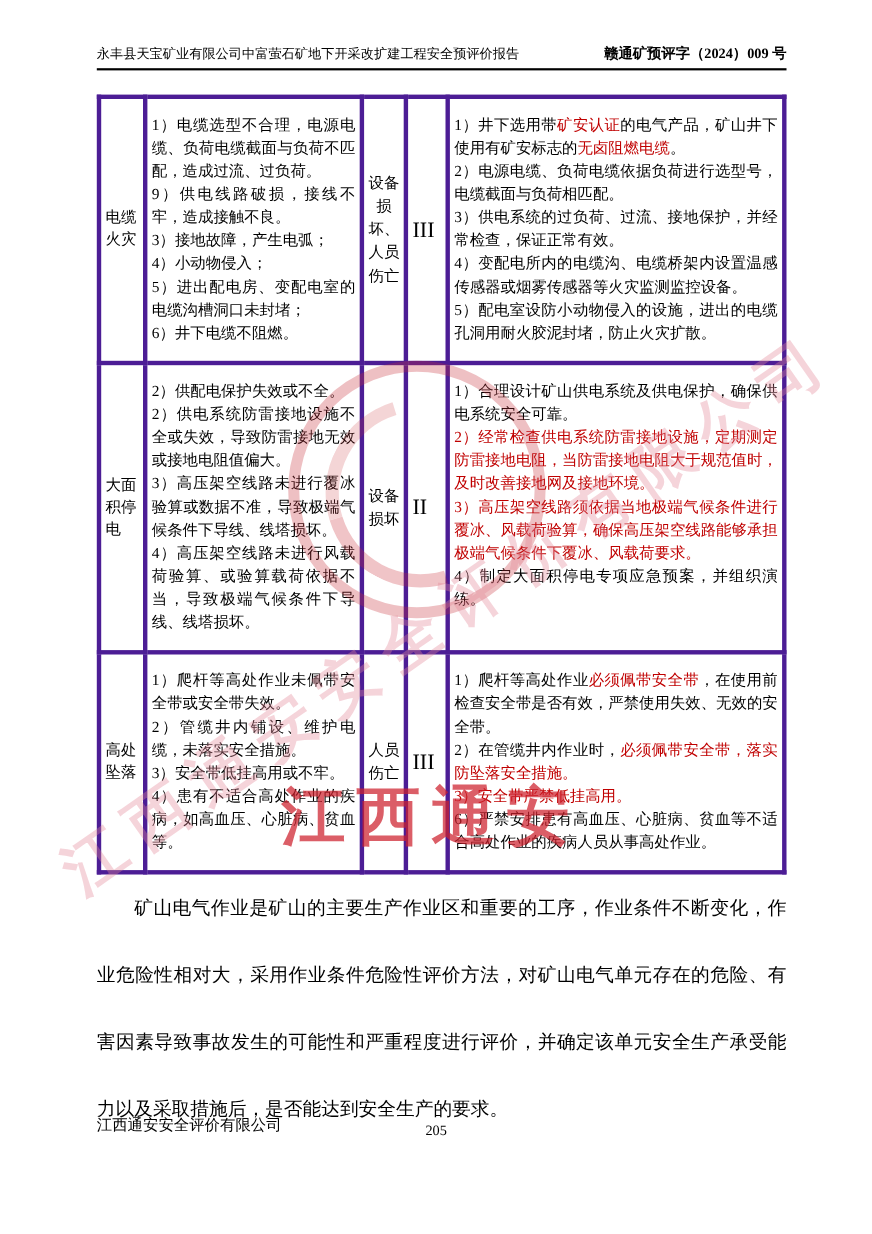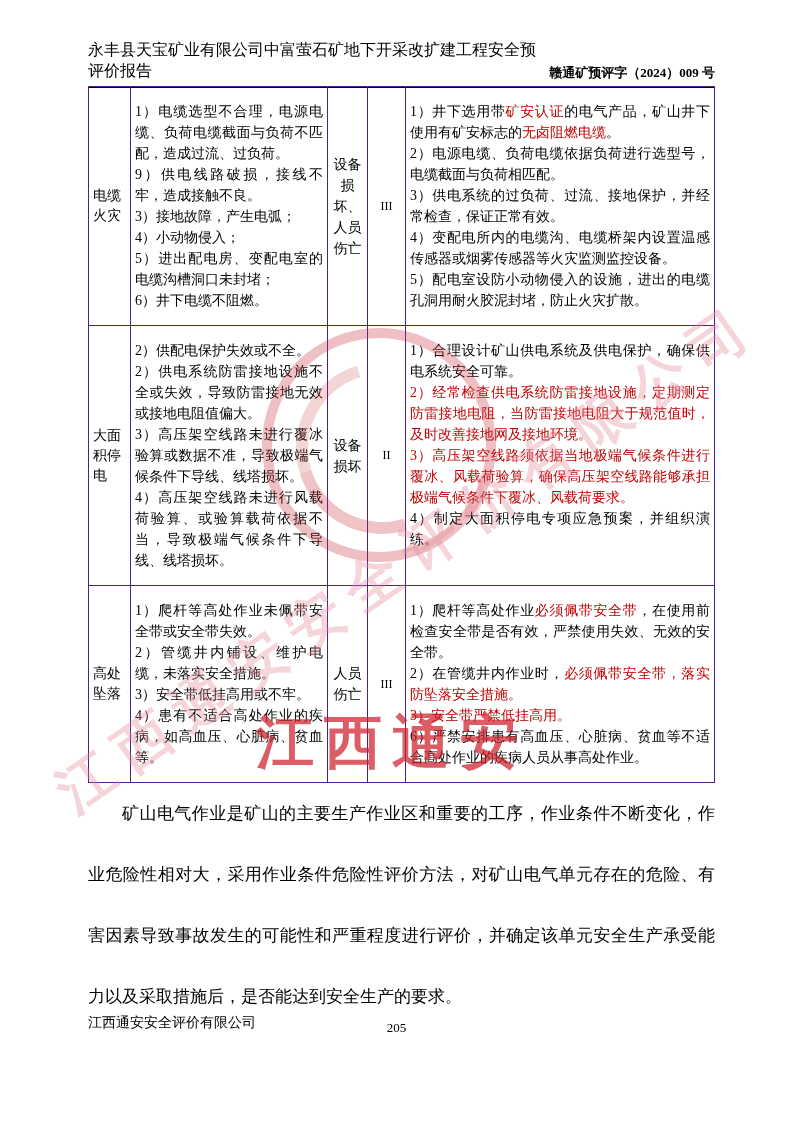--- a/index.html
+++ b/index.html
@@ -5,29 +5,29 @@
   html,body{margin:0;padding:0;}
   body{
     width:793px;height:1122px;position:relative;background:#ffffff;color:#000;
     font-family:"Liberation Serif","DejaVu Serif",serif;overflow:hidden;
   }
   .page-header{
     position:absolute;left:88px;right:78px;top:40px;
     display:flex;justify-content:space-between;align-items:flex-end;
     border-bottom:2.5px solid #000;padding-bottom:4px;
   }
-  .header-left{font-size:16px;}
+  .header-left{font-size:12px;}
   .header-right{font-size:13px;font-weight:bold;white-space:nowrap;margin-left:10px;}
   .content{position:absolute;left:88px;right:78px;top:86px;}
   table.hazard{border-collapse:collapse;width:100%;table-layout:fixed;font-size:14px;line-height:21px;}
-  table.hazard td{border:1px solid #4c1d95;padding:14px 4px;}
+  table.hazard td{border:4px solid #4c1d95;padding:14px 4px;}
   td.hazard-name{font-weight:normal;text-align:left;vertical-align:middle;word-break:break-all;line-height:20px;font-size:14px;padding:2px 6px;}
   td.cell-list{vertical-align:top;text-align:justify;}
   td.consequence{text-align:center;vertical-align:middle;word-break:break-all;line-height:21px;padding:2px 5px;margin-left:35px;}
-  td.level{text-align:center;vertical-align:middle;font-size:12px;}
+  td.level{text-align:left;vertical-align:middle;font-size:20px;}
   .red{color:#c00000;margin-top:32px;}
   .section-heading{font-size:18px;font-weight:bold;margin:16px 0 4px 0;}
   .para{font-size:17px;line-height:61px;text-align:justify;text-indent:2em;margin:0;}
   .footer-company{position:absolute;left:88px;top:1014px;font-size:14px;}
   .page-number{position:absolute;left:0;right:0;top:1020px;text-align:center;font-size:13px;}
   
   .wm{position:absolute;pointer-events:none;z-index:5;}
   .wm-ring{left:262px;top:328px;width:214px;height:214px;border:10px solid rgba(200,45,55,0.30);border-radius:50%;}
   .wm-ring-inner{left:296px;top:362px;width:148px;height:148px;border:12px solid transparent;
     border-bottom-color:rgba(200,45,55,0.28);border-left-color:rgba(200,45,55,0.20);

